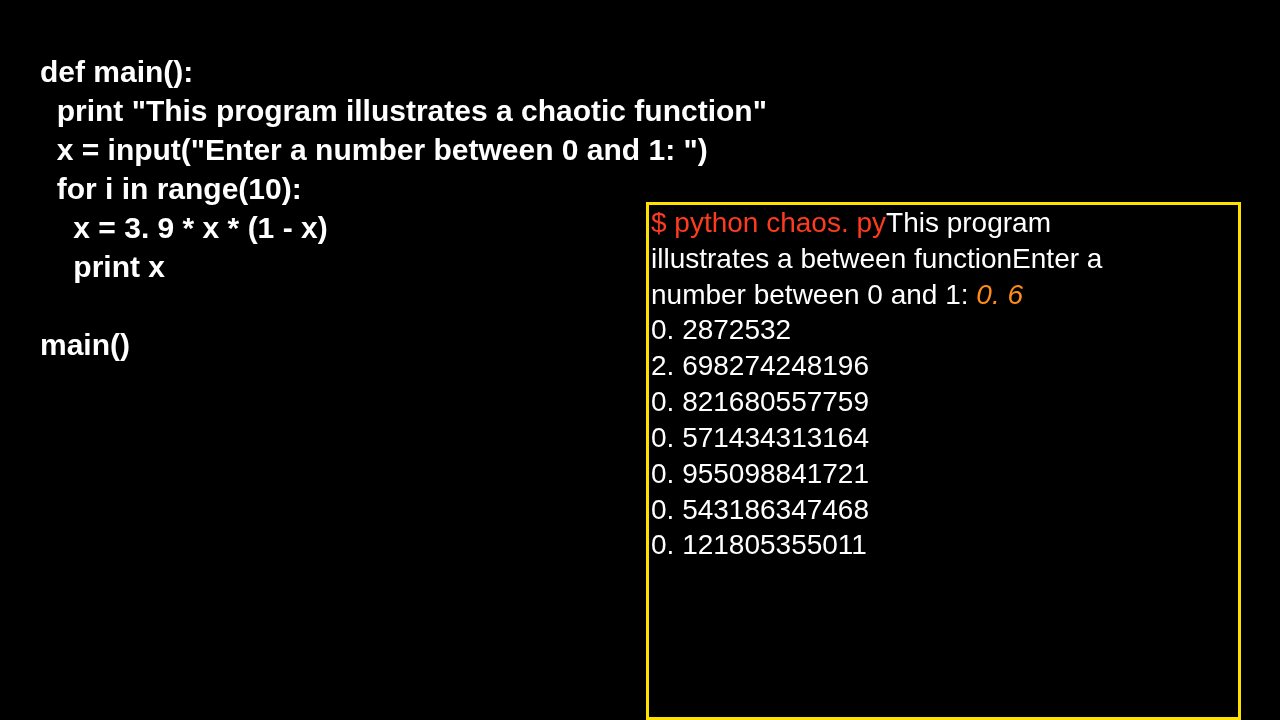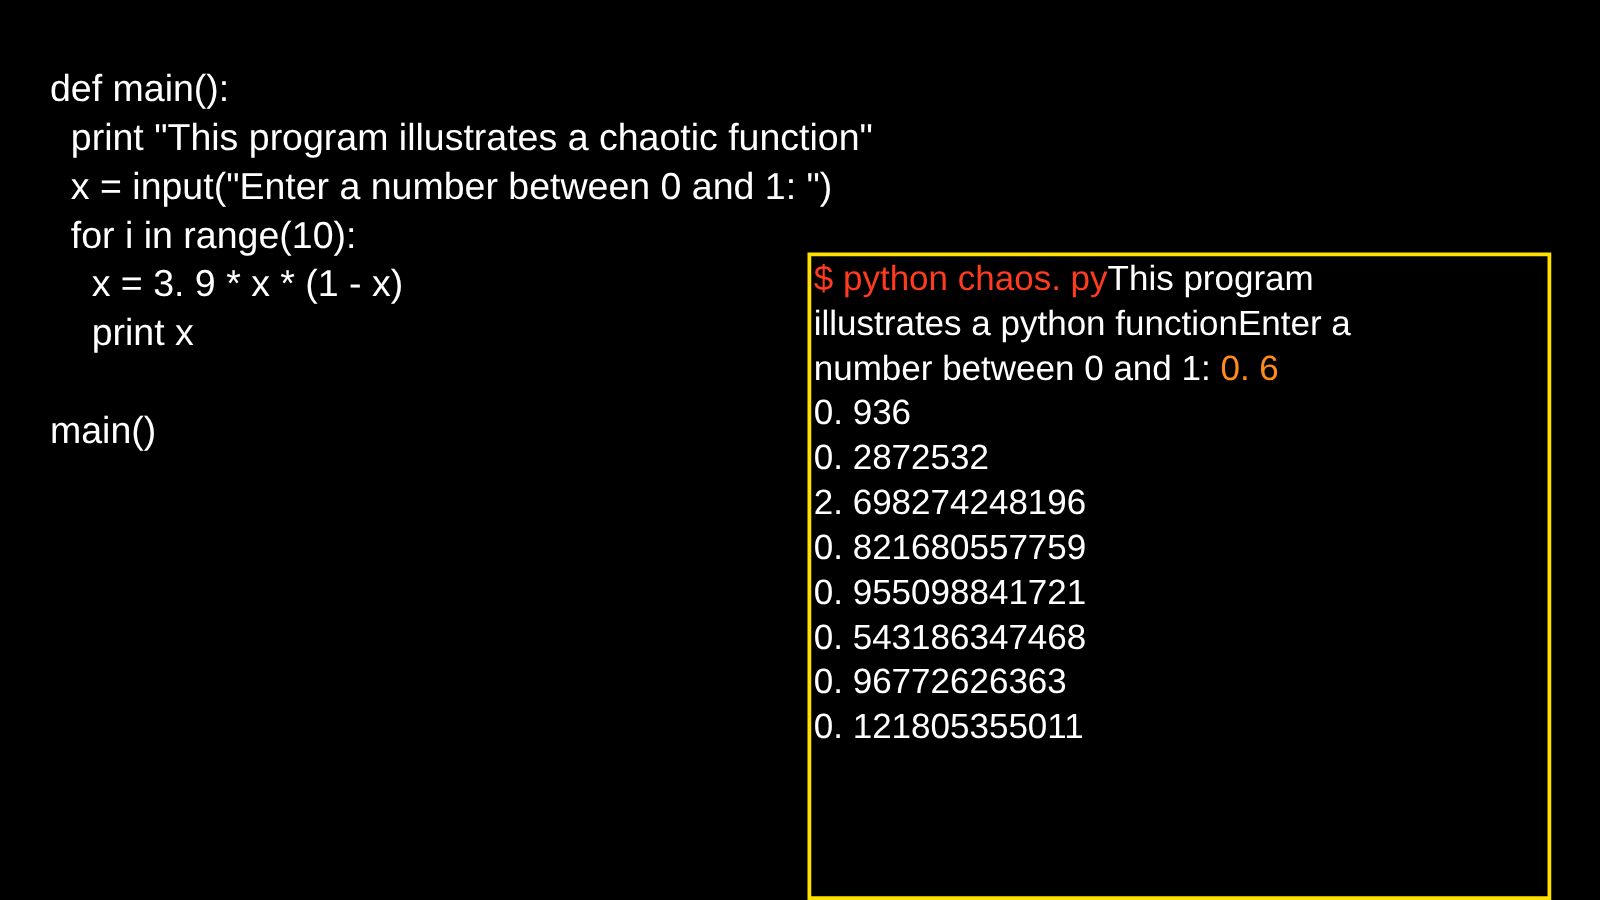--- a/index.html
+++ b/index.html
@@ -12,61 +12,61 @@
     font-family: Arial, Helvetica, sans-serif;
   }
   .code {
     position: absolute;
     left: 40px;
     top: 52px;
     color: #fff;
     font-size: 30px;
     line-height: 1.3;
     white-space: pre;
+    font-weight: bold;
   }
   .term {
     position: absolute;
     left: 646px;
     top: 202px;
     width: 595px;
     height: 518px;
     border: 3px solid #ffe100;
     box-sizing: border-box;
     color: #fff;
     font-size: 28px;
     line-height: 1.28;
     padding: 0 16px 0 2px;
     overflow: hidden;
   }
   .term .invoke { color: #ff3b1f; }
-  .term .input  { color: #ff8c1a; }
+  .term .input  { color: #ff8c1a; font-style: italic; }
 </style>
 </head>
 <body>
 
 <div class="code">def main():
   print "This program illustrates a chaotic function"
   x = input("Enter a number between 0 and 1: ")
   for i in range(10):
     x = 3. 9 * x * (1 - x)
     print x
 
 main()</div>
 
 <div class="term">
   <div>
     <span class="invoke">$ python chaos. py</span><span>This program</span>
   </div>
   <div>
-    <span>illustrates a python function</span><span>Enter a</span>
+    <span>illustrates a between function</span><span>Enter a</span>
   </div>
   <div>
     <span>number between 0 and 1: </span><span class="input">0. 6</span>
   </div>
-  <div>0. 936</div>
   <div>0. 2872532</div>
   <div>2. 698274248196</div>
   <div>0. 821680557759</div>
+  <div>0. 571434313164</div>
   <div>0. 955098841721</div>
   <div>0. 543186347468</div>
-  <div>0. 96772626363</div>
   <div>0. 121805355011</div>
 </div>
 
 </body></html>

